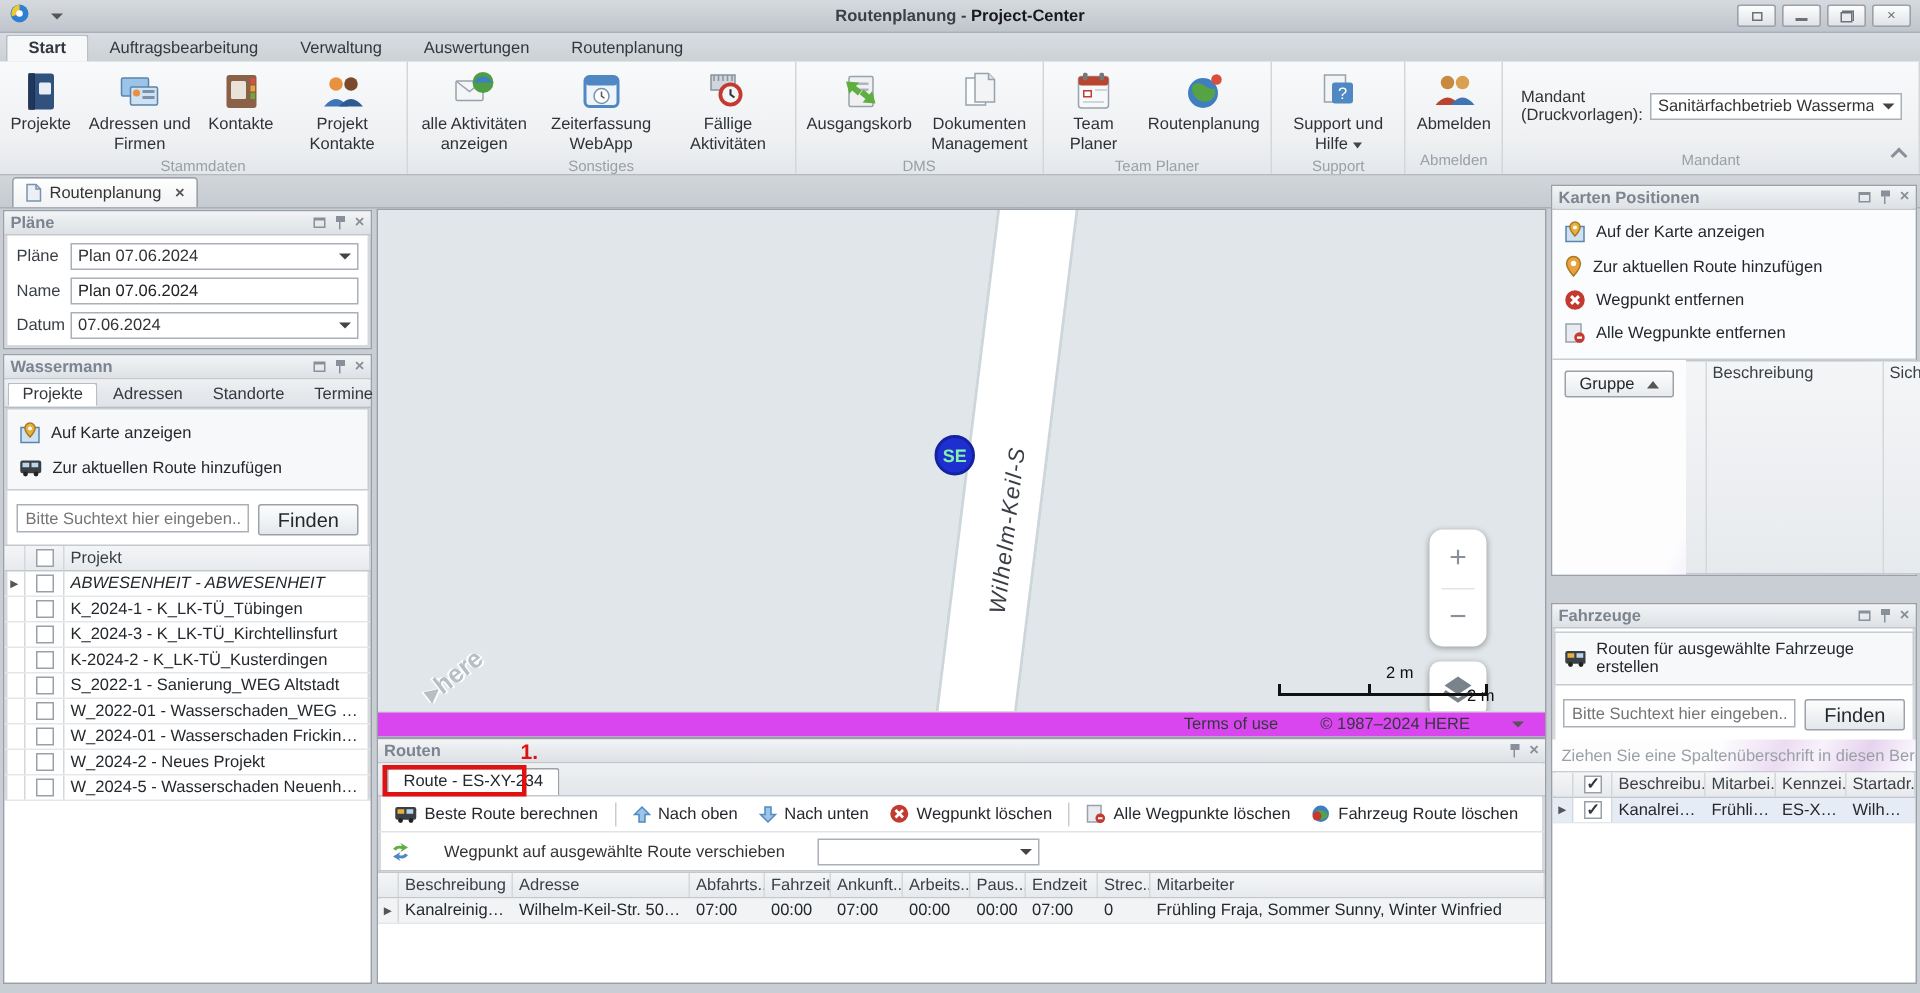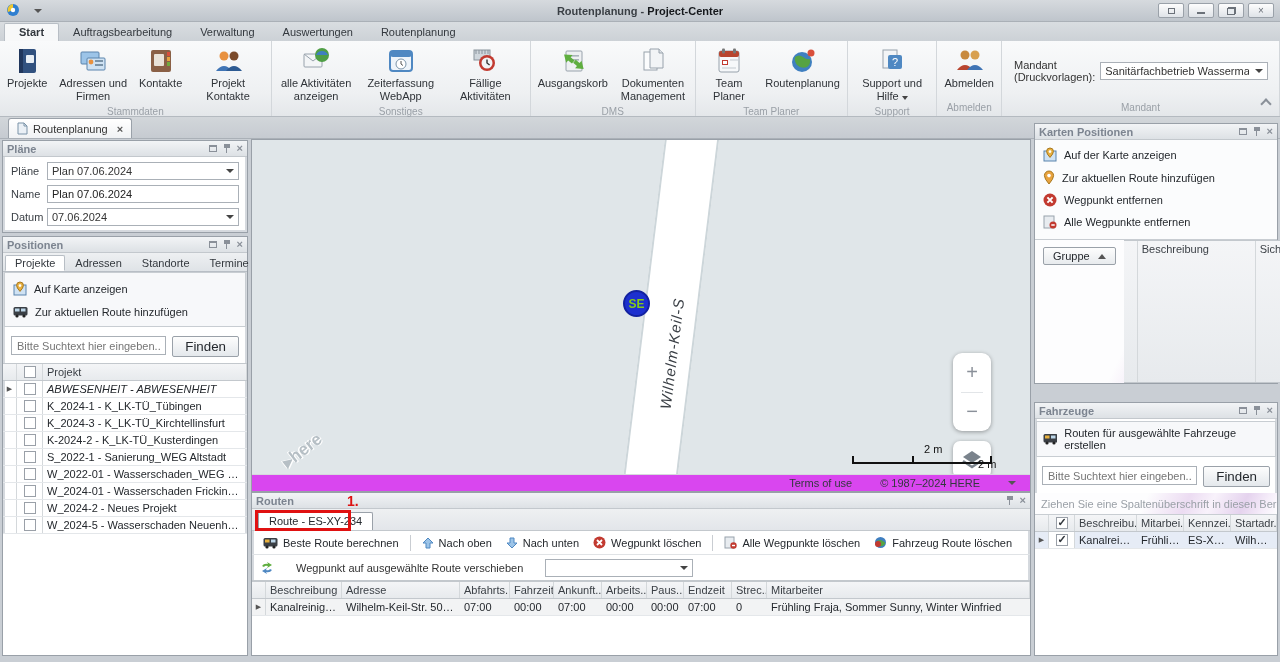--- a/index.html
+++ b/index.html
@@ -109,21 +109,21 @@
 
   
   #map-panel { position:absolute; left:251px; top:139px; width:780px; height:353px;
     border:1px solid #99a0a8; background:#e0e6e9; overflow:hidden; }
   #map-canvas { position:absolute; inset:0 0 17px 0; overflow:hidden; }
   #street { position:absolute; left:392px; top:-45px; width:54px; height:430px; background:#fff;
     border-left:2px solid #cdd6da; border-right:2px solid #cdd6da; transform:rotate(7deg); }
   #street-label { position:absolute; left:310px; top:205px; width:220px; text-align:center;
     transform:rotate(-83deg); font-size:15px; color:#3a3f45; letter-spacing:1px; font-style:italic; }
   #se-marker { position:absolute; left:371px; top:150px; width:27px; height:27px; border-radius:50%;
-    background:#1d30cf; border:2px solid #1322a0; color:#84cc16; font-weight:bold; font-size:12px;
+    background:#1d30cf; border:2px solid #1322a0; color:#86efac; font-weight:bold; font-size:12px;
     display:flex; align-items:center; justify-content:center; }
   #zoom-ctl { position:absolute; left:701px; top:213px; width:38px; height:78px; background:#fff;
     border-radius:9px; box-shadow:0 1px 4px rgba(0,0,0,.35); display:flex; flex-direction:column; }
   #zoom-ctl .zbtn { flex:1; display:flex; align-items:center; justify-content:center;
     color:#8a9099; font-size:20px; }
   #zoom-ctl .zdiv { height:1px; background:#e2e5e8; margin:0 8px; }
   #layers-btn { position:absolute; left:701px; top:301px; width:38px; height:37px; background:#fff;
     border-radius:7px; box-shadow:0 1px 4px rgba(0,0,0,.35); display:flex; align-items:center; justify-content:center; }
   #scalebar { position:absolute; left:600px; top:316px; width:140px; height:8px;
     border-left:2px solid #111; border-right:2px solid #111; border-bottom:2px solid #111; }
@@ -420,21 +420,21 @@
     <label>Datum</label>
     <div class="combo field-box">
       <span class="cval">07.06.2024</span>
       <span class="combo-arrow"></span>
     </div>
   </div>
 </div>
 
 <div class="panel" id="anschriften-panel">
   <div class="panel-caption">
-    <span class="cap-title">Positionen</span>
+    <span class="cap-title">Wassermann</span>
     <span class="cap-btns">
       <span class="cap-box"></span>
       <span class="cap-pin"></span>
       <span class="cap-x">×</span>
     </span>
   </div>
   <div class="subtabs">
     <span class="subtab active">Projekte</span>
     <span class="subtab">Adressen</span>
     <span class="subtab">Standorte</span>

